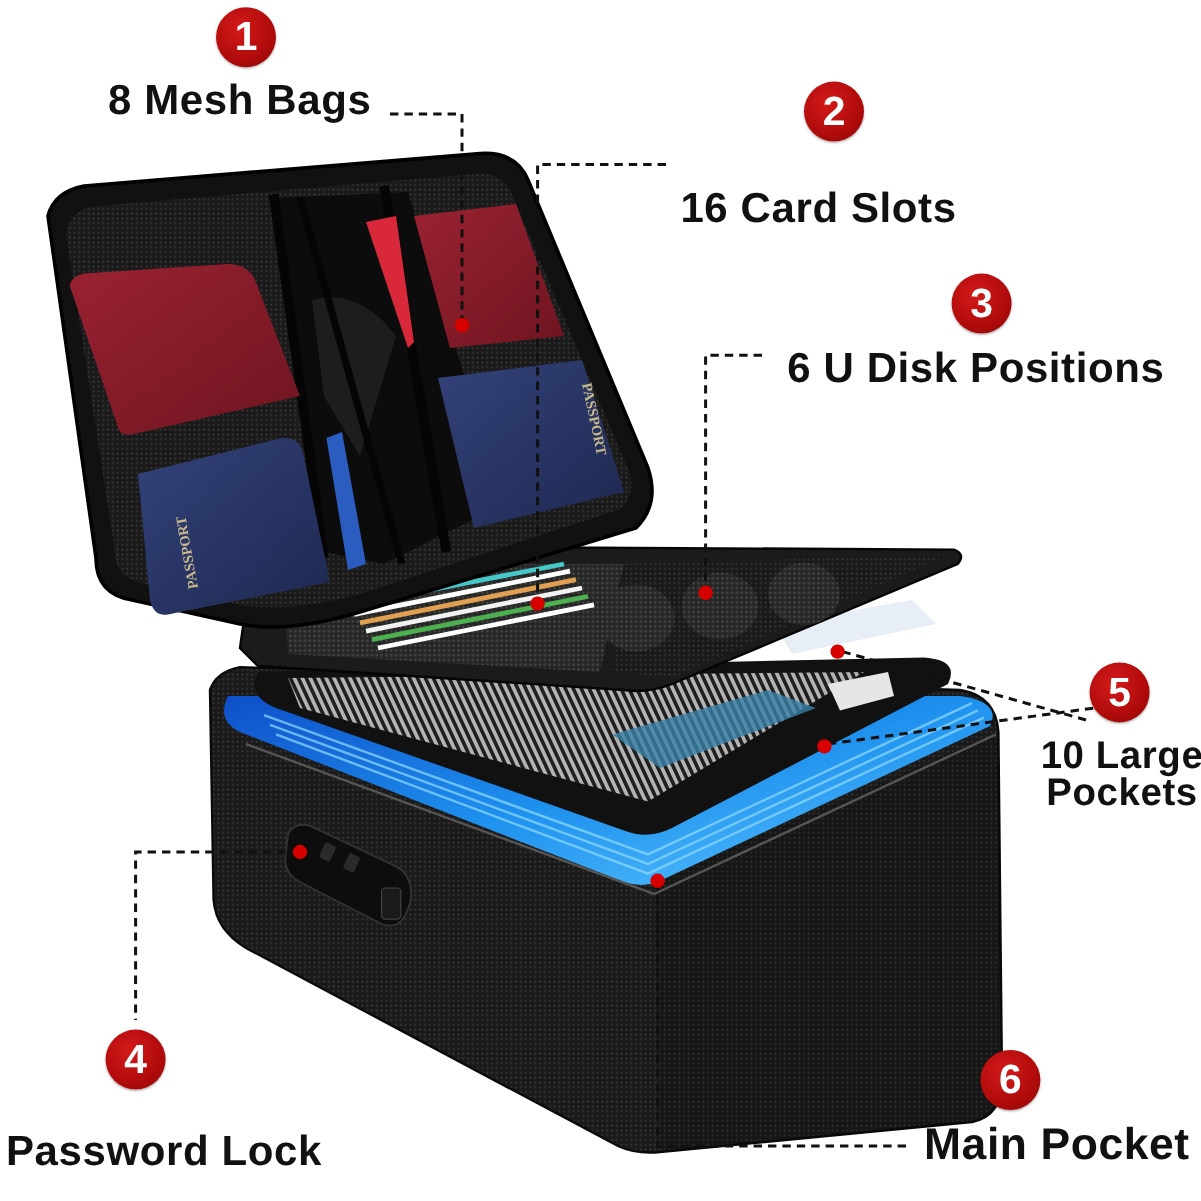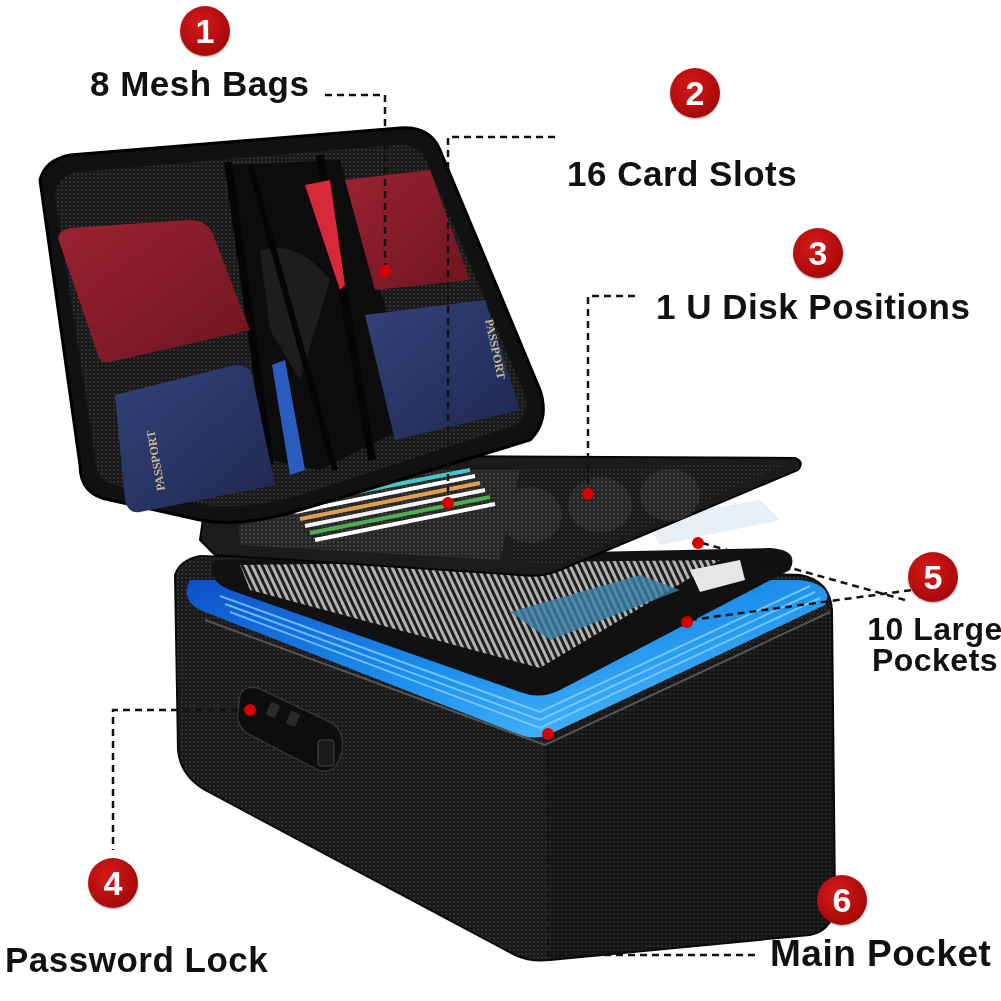--- a/index.html
+++ b/index.html
@@ -145,21 +145,21 @@
 <div class="dot" style="left:681px;top:616px;"></div>
 <div class="dot" style="left:542px;top:728px;"></div>
 
 <div class="badge" style="left:180px;top:6px;">1</div>
 <div class="label" style="left:90px;top:64px;">8 Mesh Bags</div>
 
 <div class="badge" style="left:670px;top:68px;">2</div>
 <div class="label" style="left:567px;top:126px;margin-top:28px;">16 Card Slots</div>
 
 <div class="badge" style="left:793px;top:228px;">3</div>
-<div class="label" style="left:656px;top:287px;">1 U Disk Positions</div>
+<div class="label" style="left:656px;top:287px;">6 U Disk Positions</div>
 
 <div class="badge" style="left:88px;top:858px;">4</div>
 <div class="label" style="left:5px;top:940px;">Password Lock</div>
 
 <div class="badge" style="left:908px;top:552px;">5</div>
 <div class="label multi" style="left:860px;top:614px;width:150px;">
   <div>10 Large</div>
   <div>Pockets</div>
 </div>
 

